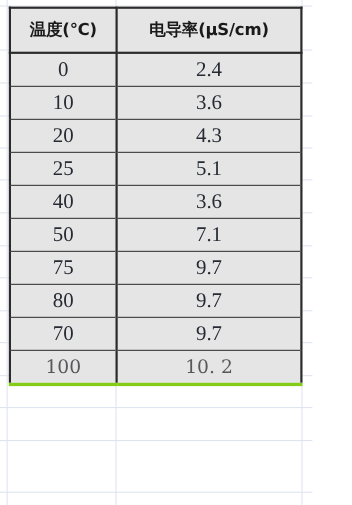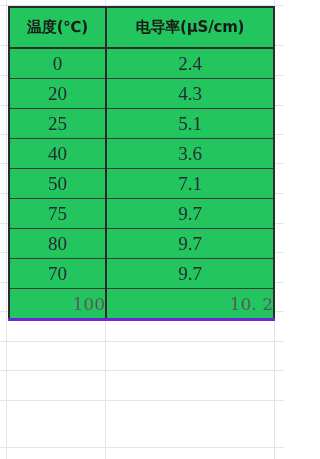--- a/index.html
+++ b/index.html
@@ -54,21 +54,21 @@
 
   table.data-table th,
   table.data-table td {
     text-align: center;
     vertical-align: middle;
     padding: 0;
     border-left: 2px solid #2b2b2b;
     border-right: 2px solid #2b2b2b;
     border-top: 1px solid #3a3a3a;
     border-bottom: 1px solid #3a3a3a;
-    background: #22c55e;
+    background: #e5e5e5;
   }
 
   table.data-table thead th {
     height: 39px;
     font-family: "DejaVu Sans", sans-serif;
     font-weight: bold;
     font-size: 15px;
     color: #1a1a1a;
     letter-spacing: -0.2px;
     border-top: 2px solid #2b2b2b;
@@ -76,22 +76,21 @@
   }
 
   table.data-table tbody td {
     height: 29px;
     font-family: "Liberation Serif", serif;
     font-size: 19px;
     color: #262b33;
   }
 
   table.data-table tbody tr:last-child td {
-    border-bottom: 3px solid #6d28d9;
-    text-align: right;
+    border-bottom: 3px solid #84cc16;
   }
 
   
   table.data-table tbody tr.row-alt-font td {
     color: #58585a;
     font-family: "DejaVu Serif", serif;
     font-size: 17px;
   }
 </style>
 </head>
@@ -129,20 +128,24 @@
         <th>温度(℃)</th>
         <th>电导率(µS/cm)</th>
       </tr>
     </thead>
     <tbody>
       <tr>
         <td>0</td>
         <td>2.4</td>
       </tr>
       <tr>
+        <td>10</td>
+        <td>3.6</td>
+      </tr>
+      <tr>
         <td>20</td>
         <td>4.3</td>
       </tr>
       <tr>
         <td>25</td>
         <td>5.1</td>
       </tr>
       <tr>
         <td>40</td>
         <td>3.6</td>

